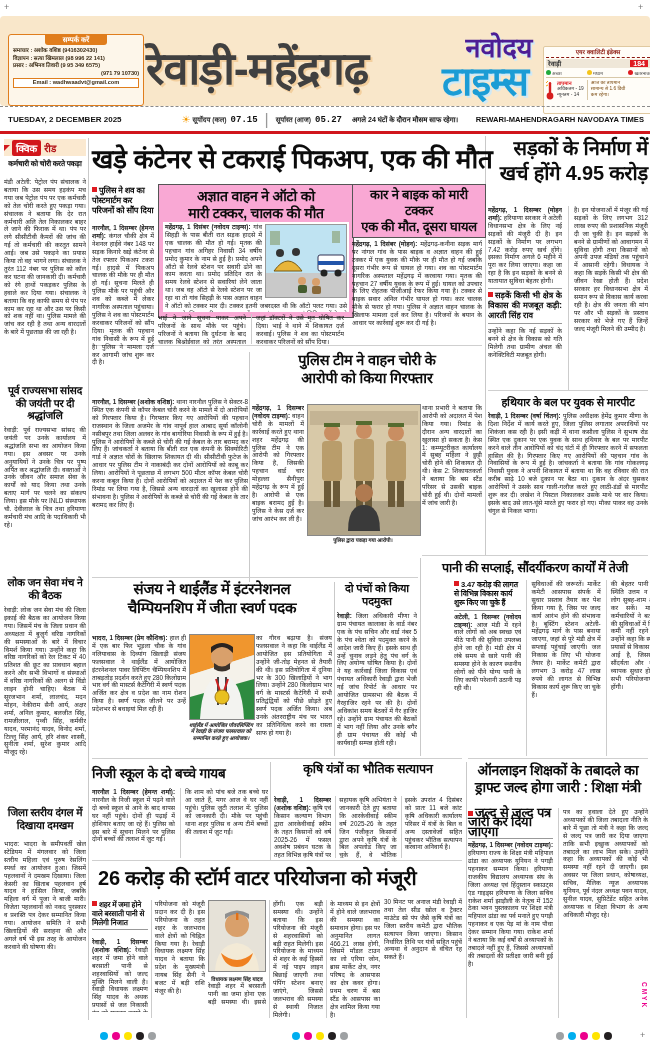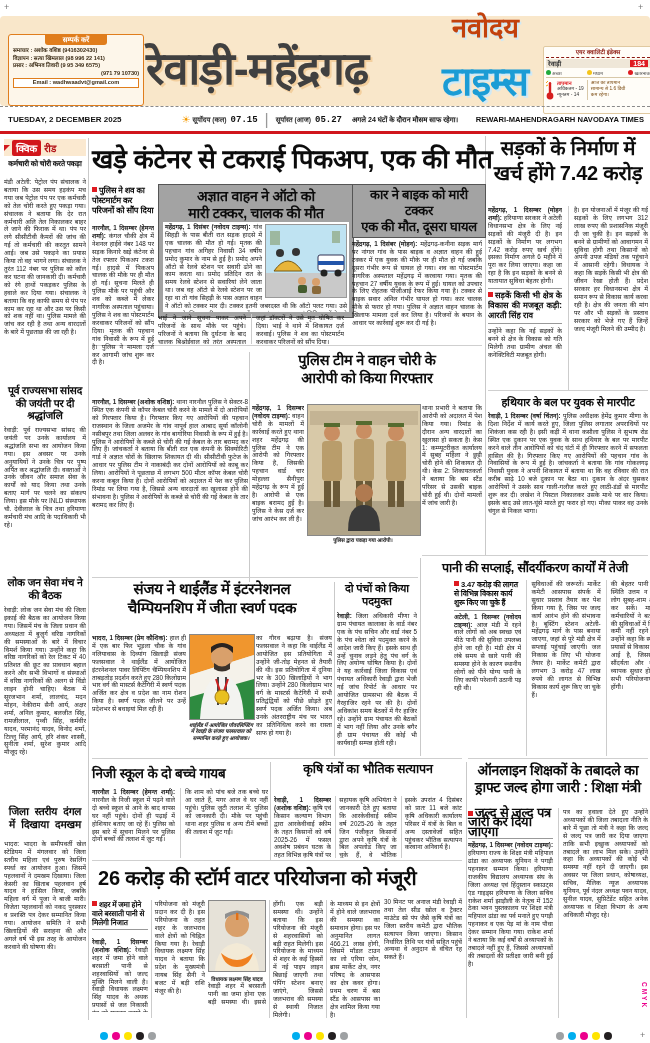--- a/index.html
+++ b/index.html
@@ -7,21 +7,21 @@
         font-family:"Liberation Sans","DejaVu Sans",sans-serif;}
   .abs{position:absolute;}
   .body{font-size:6.3px;line-height:7.9px;text-align:justify;color:#1d1d1d;overflow:hidden;}
   .dl{font-weight:bold;}
   .hl{font-weight:bold;color:#0c0c0c;letter-spacing:-0.2px;}
   .center{text-align:center;}
   .cap{font-size:5.3px;line-height:6.4px;font-weight:bold;color:#222;text-align:center;}
   .redsq{display:inline-block;width:5px;height:5px;background:#df1b21;margin-right:2px;vertical-align:1px;}
   .vrule{position:absolute;width:1px;background:#c9c9c9;}
   .hrule{position:absolute;height:1px;background:#cfcfcf;}
-  .boxed{border:1px solid #555;background:#a3a3a3;}
+  .boxed{border:1px solid #555;background:#f9a8d4;}
   .pullq{font-size:8.2px;line-height:10px;font-weight:bold;color:#101010;margin:3px 0;border-top:1px solid #999;border-bottom:1px solid #999;padding:2px 0;}
   .dot{width:8px;height:8px;border-radius:50%;display:inline-block;margin-right:4px;}
   .crop{position:absolute;color:#777;font-size:9px;}
   .qr-tab{background:#d2171c;color:#fff;font-weight:bold;font-size:10px;padding:1px 4px;border-radius:2px;}
   .qr-rest{color:#b31217;font-weight:bold;font-size:10px;padding-left:3px;}
   .legend-dot{width:5px;height:5px;border-radius:50%;display:inline-block;margin-right:1px;}
 </style>
 </head>
 <body>
 
@@ -38,21 +38,21 @@
     <div style="font-size:5.6px;line-height:7.6px;font-weight:bold;color:#3a2a14;padding:1px 4px;">
       <div>समाचार : अशोक वशिष्ठ (9416302430)</div>
       <div>विज्ञापन : सत्या खिमलाल (98 996 22 141)</div>
       <div>प्रसार : अभिनव तिवारी (9 95 349 6575)</div>
       <div style="text-align:right;">(971 79 10730)</div>
       <div style="border:1px solid #e07d1c;margin-top:1px;text-align:center;background:#fff;">Email : wadhwaadvt@gmail.com</div>
     </div>
   </div>
 
   <div class="abs" style="left:146px;top:36px;width:345px;font-size:45px;font-weight:900;color:#404040;letter-spacing:-1px;text-shadow:2px 2px 0 #f3cf9e;white-space:nowrap;">रेवाड़ी-महेंद्रगढ़</div>
-  <div class="abs" style="left:452px;top:8px;width:94px;font-size:27px;font-weight:900;color:#c2410c;text-shadow:1.5px 1.5px 0 #cfe9f6;">नवोदय</div>
+  <div class="abs" style="left:452px;top:28px;width:94px;text-align:center;font-size:27px;font-weight:900;color:#4c1d95;text-shadow:1.5px 1.5px 0 #cfe9f6;">नवोदय</div>
   <div class="abs" style="left:424px;top:52px;width:122px;text-align:center;font-size:40px;font-weight:900;color:#1b9cd5;letter-spacing:-1px;text-shadow:2px 2px 0 #cfe9f6;">टाइम्स</div>
 
   <div class="abs" style="left:543px;top:46px;width:104px;height:64px;background:#fffdf8;border:1px solid #e0c9a0;border-radius:2px;padding:1px 2px;">
     <div style="font-size:6px;font-weight:bold;color:#8c1a10;text-align:center;border-bottom:1px dashed #8c1a10;padding-bottom:1px;">एयर क्वालिटी इंडेक्स</div>
     <div style="display:flex;justify-content:space-between;align-items:center;background:#efe7d8;margin-top:1px;padding:0 2px;">
       <span style="font-size:6.5px;font-weight:bold;color:#333;">रेवाड़ी</span>
       <span style="font-size:7px;font-weight:bold;color:#fff;background:#df1b21;padding:0 3px;">184</span>
     </div>
     <div style="display:flex;justify-content:space-between;font-size:4.6px;color:#444;margin-top:1.5px;border-bottom:1px solid #d8c8a8;padding-bottom:1.5px;">
       <span><span class="legend-dot" style="background:#1faa3c;"></span><span>अच्छा</span></span>
@@ -107,28 +107,28 @@
     <span style="width:0;height:0;border-top:6px solid #d2171c;border-right:6px solid transparent;margin-right:2px;"></span>
     <span class="qr-tab">क्विक</span>
     <span class="qr-rest">रीड</span>
   </div>
   <div class="abs hl center" style="left:4px;top:160px;width:82px;font-size:7.3px;line-height:8.6px;">कर्मचारी को चोरी करते पकड़ा</div>
   <div class="abs body" style="left:4px;top:178px;width:82px;height:203px;">मंडी अटेली: पेट्रोल पंप संचालक ने बताया कि उस समय हड़कंप मच गया जब पेट्रोल पंप पर एक कर्मचारी को तेल चोरी करते हुए पकड़ा गया। संचालक ने बताया कि देर रात कर्मचारी अलि तेल निकालकर बाहर ले जाने की फिराक में था। पंप पर लगे सीसीटीवी कैमरों की जांच की गई तो कर्मचारी की करतूत सामने आई। जब उसे पकड़ने का प्रयास किया तो वह भागने लगा। संचालक ने तुरंत 112 नंबर पर पुलिस को कॉल कर घटना की जानकारी दी। कर्मचारी को रंगे हाथों पकड़कर पुलिस के हवाले कर दिया गया। संचालक ने बताया कि वह काफी समय से पंप पर काम कर रहा था और उस पर किसी को शक नहीं था। पुलिस मामले की जांच कर रही है तथा अन्य वारदातों के बारे में पूछताछ की जा रही है।</div>
   <div class="abs hl center" style="left:4px;top:384px;width:82px;font-size:10.5px;line-height:12.5px;">पूर्व राज्यसभा सांसद की जयंती पर दी श्रद्धांजलि</div>
   <div class="abs body" style="left:4px;top:426px;width:82px;height:146px;">रेवाड़ी: पूर्व राज्यसभा सांसद की जयंती पर उनके कार्यालय में श्रद्धांजलि सभा का आयोजन किया गया। इस अवसर पर उनके अनुयायियों ने उनके चित्र पर पुष्प अर्पित कर श्रद्धांजलि दी। वक्ताओं ने उनके जीवन और समाज सेवा के कार्यों को याद किया तथा उनके बताए मार्ग पर चलने का संकल्प लिया। इस मौके पर INLD संस्थापक चौ. देवीलाल के चित्र तथा हरियाणा कर्मचारी मंच आदि के पदाधिकारी भी रहे।</div>
   <div class="abs hl center" style="left:4px;top:576px;width:82px;font-size:10.5px;line-height:12.5px;">लोक जन सेवा मंच ने की बैठक</div>
   <div class="abs body" style="left:4px;top:606px;width:82px;height:196px;">रेवाड़ी: लोक जन सेवा मंच की जिला इकाई की बैठक का आयोजन किया गया। जिसमें मंच के जिला प्रधान की अध्यक्षता में बुजुर्ग वरिष्ठ नागरिकों की समस्याओं के बारे में विचार विमर्श किया गया। उन्होंने कहा कि वरिष्ठ नागरिकों को रेल टिकट में 40 प्रतिशत की छूट का प्रावधान बहाल करने और सभी विभागों व संस्थाओं में वरिष्ठ नागरिकों की अलग से विंडो लाइन होनी चाहिए। बैठक में सूरजभान शर्मा, लालचंद, मदन मोहन, नेकीराम सैनी आर्य, अक्षर शर्मा, अनिल कुमार, बलजीत सिंह, रामजीलाल, पृथ्वी सिंह, कर्मवीर यादव, परमानंद यादव, विनोद शर्मा, टिल्लू सिंह आर्य, हरि शंकर शास्त्री, सुनीता शर्मा, सुरेश कुमार आदि मौजूद रहे।</div>
-  <div class="abs hl center" style="left:4px;top:806px;width:82px;font-size:10.5px;line-height:12.5px;font-family:Liberation Mono, monospace;">जिला स्तरीय दंगल में दिखाया दमखम</div>
+  <div class="abs hl center" style="left:4px;top:806px;width:82px;font-size:10.5px;line-height:12.5px;">जिला स्तरीय दंगल में दिखाया दमखम</div>
   <div class="abs body" style="left:4px;top:840px;width:82px;height:178px;">भादरा: भादरा के समीपवर्ती खेल स्टेडियम में मंगलवार को जिला स्तरीय महिला एवं पुरुष रेसलिंग स्पर्धा का आयोजन हुआ। जिसमें पहलवानों ने दमखम दिखाया। जिला केसरी का खिताब पहलवान हर्ष यादव ने हासिल किया, जबकि महिला वर्ग में पूजा ने बाजी मारी। विजेता पहलवानों को नकद पुरस्कार व प्रशस्ति पत्र देकर सम्मानित किया गया। आयोजन समिति ने सभी खिलाड़ियों की सराहना की और अगले वर्ष भी इस तरह के आयोजन करवाने की घोषणा की।</div>
 
   <div class="abs hl" style="left:92px;top:140px;width:392px;font-size:26px;white-space:nowrap;">खड़े कंटेनर से टकराई पिकअप, एक की मौत</div>
 
-  <div class="abs hl center" style="left:488px;top:136px;width:160px;font-size:20px;line-height:25px;">
+  <div class="abs hl center" style="left:488px;top:136px;width:160px;font-size:20px;line-height:25px;text-align:right;">
     <div>सड़कों के निर्माण में</div>
-    <div>खर्च होंगे 7.42 करोड़</div>
+    <div>खर्च होंगे 4.95 करोड़</div>
   </div>
   <div class="abs" style="left:488px;top:206px;width:160px;height:184px;display:flex;gap:6px;">
     <div class="body" style="width:77px;height:184px;">
       <p style="margin:0;"><span class="dl">महेंद्रगढ़, 1 दिसम्बर (मोहन शर्मा):</span> <span>हरियाणा सरकार ने अटेली विधानसभा क्षेत्र के लिए नई सड़कों की मंजूरी दी है। इन सड़कों के निर्माण पर लगभग 7.42 करोड़ रुपए खर्च होंगे। इसका निर्माण अगले 6 महीने में पूरा कर लिया जाएगा। कहा जा रहा है कि इन सड़कों के बनने से यातायात सुविधा बेहतर होगी।</span></p>
       <div class="pullq"><span class="redsq"></span><span>सड़कें किसी भी क्षेत्र के विकास की मजबूत कड़ी: आरती सिंह राव</span></div>
       <p style="margin:0;">उन्होंने कहा कि नई सड़कों के बनने से क्षेत्र के विकास को गति मिलेगी तथा ग्रामीण अंचल की कनेक्टिविटी मजबूत होगी।</p>
     </div>
     <div class="body" style="width:77px;height:184px;border-left:1px solid #ccc;padding-left:5px;">है। इन योजनाओं में मंजूर की गई सड़कों के लिए लगभग 312 लाख रुपए की प्रशासनिक मंजूरी दी जा चुकी है। इन सड़कों के बनने से ग्रामीणों को आवागमन में सुविधा होगी तथा किसानों को अपनी उपज मंडियों तक पहुंचाने में आसानी रहेगी। विधायक ने कहा कि सड़कें किसी भी क्षेत्र की जीवन रेखा होती हैं। प्रदेश सरकार हर विधानसभा क्षेत्र में समान रूप से विकास कार्य करवा रही है। क्षेत्र की जनता की मांग पर और भी सड़कों के प्रस्ताव सरकार को भेजे गए हैं जिन्हें जल्द मंजूरी मिलने की उम्मीद है।</div>
   </div>
 

